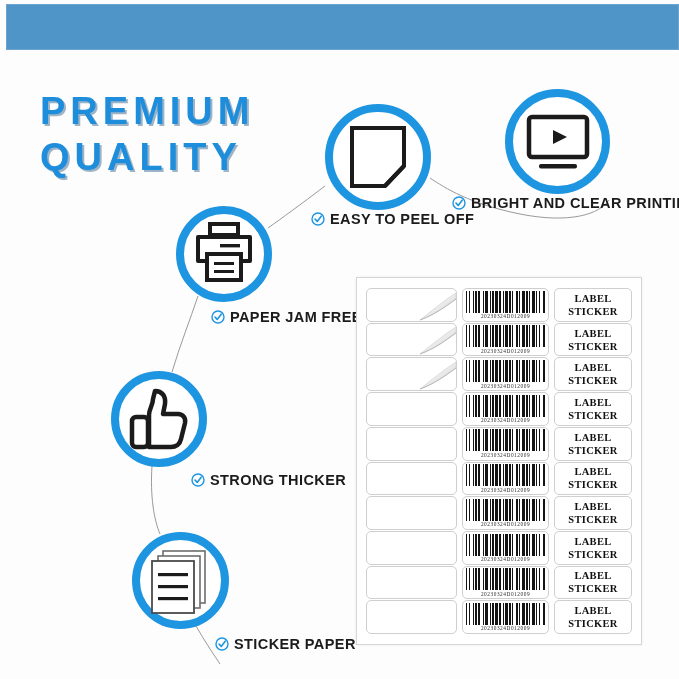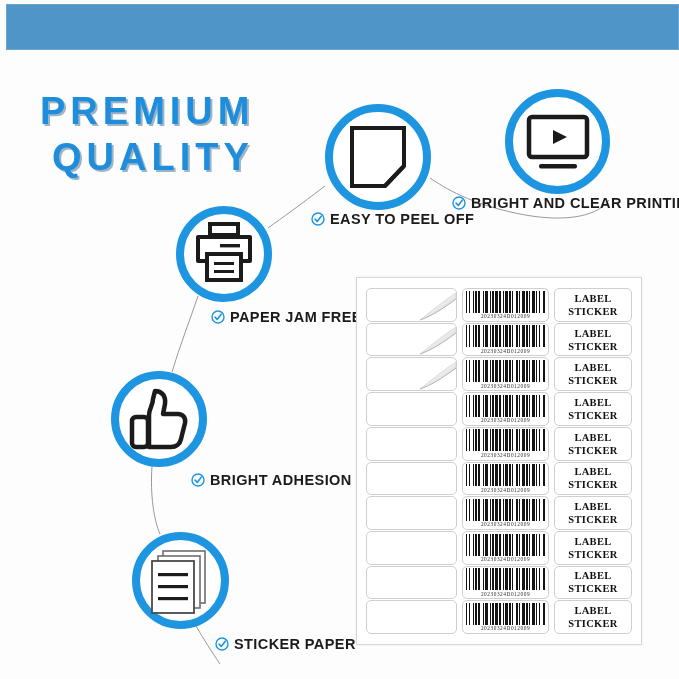--- a/index.html
+++ b/index.html
@@ -18,21 +18,21 @@
     background:#5095c8;border:1px solid #6ba4cf;box-sizing:border-box;
   }
 
   
   .headline{
     position:absolute;left:40px;top:88px;width:300px;
     font-weight:bold;color:#1e8ddc;
     font-size:38px;line-height:46px;letter-spacing:5px;
     text-shadow:2px 2px 0 rgba(40,90,130,.45);
   }
-  .headline .l2{display:block;margin-left:12px;}
+  .headline .l2{display:block;margin-left:0;}
 
   
   .arc{position:absolute;left:0;top:0;width:679px;height:679px;pointer-events:none;}
 
   
   .feat{position:absolute;}
   .ring{
     position:absolute;border-radius:50%;
     border:8px solid #1e95e0;background:#ffffff;box-sizing:border-box;
   }
@@ -156,21 +156,21 @@
                L70 68 C69 73, 65 76, 60 76 H38 V44
                C38 38, 42 34, 42 28 Z" fill="#ffffff" stroke="#1b1b1b" stroke-width="4.5" stroke-linejoin="round"></path>
       <rect x="21" y="46" width="16" height="30" rx="4" fill="#ffffff" stroke="#1b1b1b" stroke-width="4.5"></rect>
     </svg>
   </div>
   <div class="cap" style="left:191px;top:472px;">
     <svg class="badge" width="14" height="14" viewBox="0 0 14 14">
       <circle cx="7" cy="7" r="6" fill="none" stroke="#1e95e0" stroke-width="1.4"></circle>
       <path d="M4 7 L6.2 9.4 L10.2 4.2" fill="none" stroke="#1e95e0" stroke-width="1.6" stroke-linecap="round" stroke-linejoin="round"></path>
     </svg>
-    <span class="txt">BRIGHT ADHESION</span>
+    <span class="txt">STRONG THICKER</span>
   </div>
 
   <div class="feat">
     <div class="ring" style="left:132px;top:532px;width:97px;height:97px;"></div>
     <svg class="ico" style="left:132px;top:532px;" width="97" height="97">
       <rect x="31" y="19" width="42" height="52" fill="#ffffff" stroke="#6d6d6d" stroke-width="1.6"></rect>
       <rect x="26" y="24" width="42" height="52" fill="#ffffff" stroke="#6d6d6d" stroke-width="1.6"></rect>
       <rect x="20" y="29" width="42" height="52" fill="#ffffff" stroke="#4a4a4a" stroke-width="1.8"></rect>
       <rect x="26" y="41" width="30" height="3.2" fill="#1b1b1b"></rect>
       <rect x="26" y="53" width="30" height="3.2" fill="#1b1b1b"></rect>

